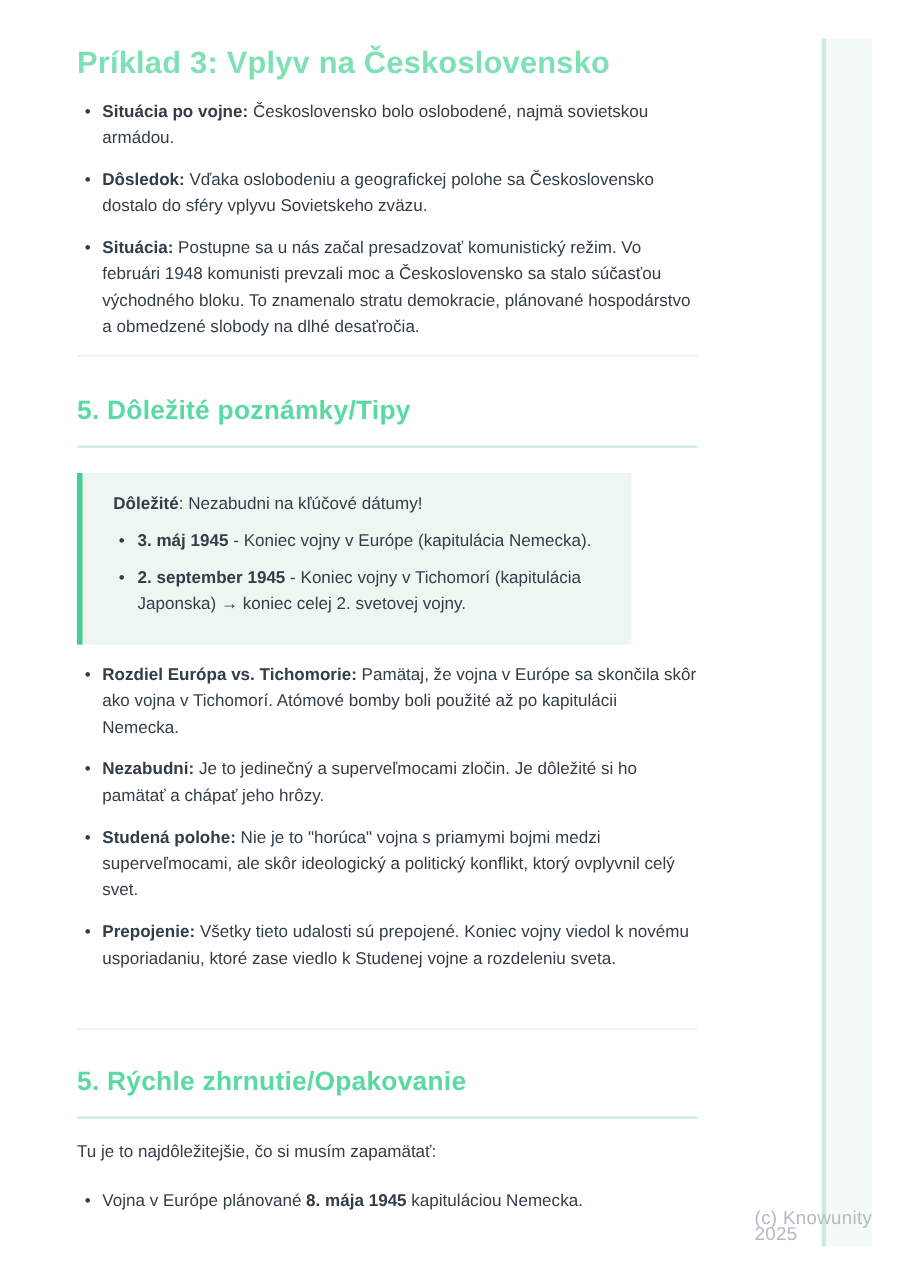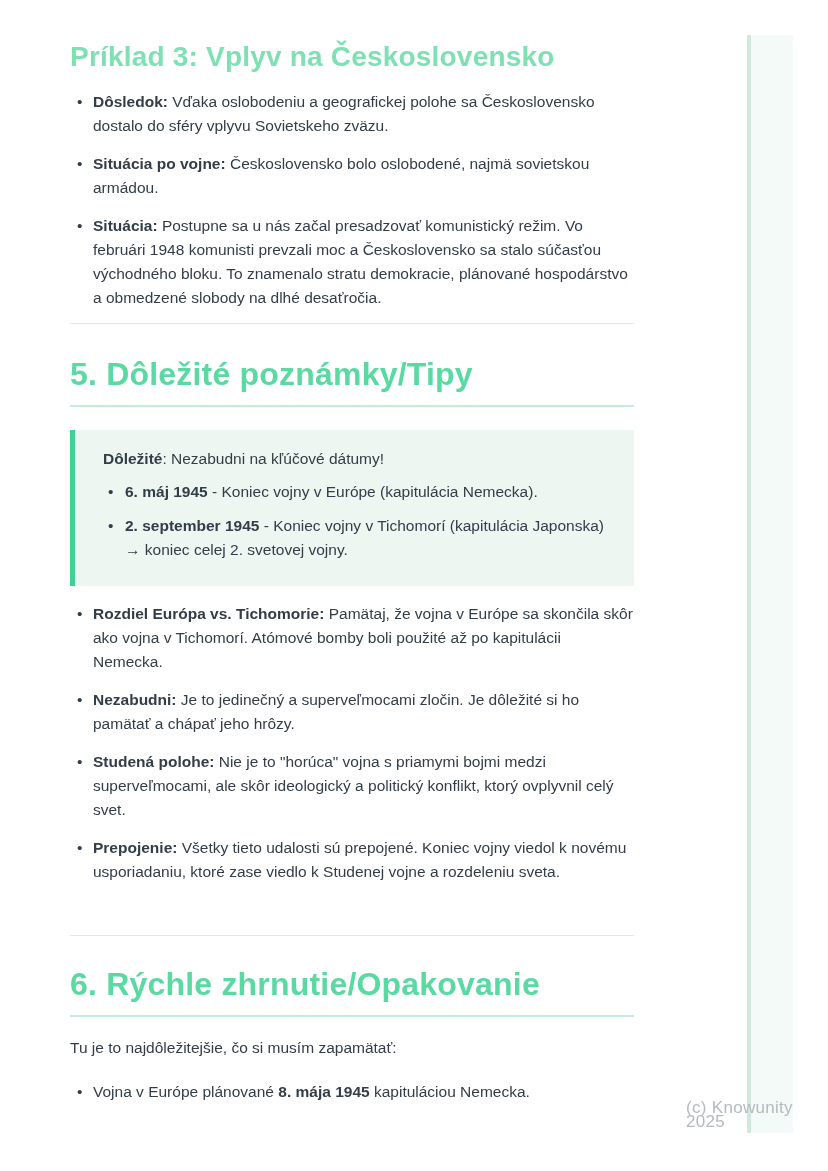--- a/index.html
+++ b/index.html
@@ -24,21 +24,21 @@
   h3.mint {
     margin: 0;
     font-size: 28px;
     line-height: 26px;
     font-weight: 700;
     color: #7fe0b4;
     letter-spacing: 0.2px;
   }
   h2.mint {
     margin: 0;
-    font-size: 32px;
+    font-size: 24px;
     line-height: 36px;
     font-weight: 700;
     color: #5bd9a2;
     letter-spacing: 0.2px;
     padding-bottom: 13px;
     border-bottom: 2px solid #c5ebd9;
   }
   .divider {
     border: none;
     border-top: 1px solid #e5e7e7;
@@ -59,21 +59,21 @@
     position: absolute;
     left: 7px; top: 0;
     color: #333d47;
   }
   .b { font-weight: 700; }
 
   .callout {
     background: #eef6f2;
     border-left: 5px solid #40d095;
     padding: 17px 24px 14px 28px;
-    width: 564px;
+    width: 504px;
   }
   .callout p { margin: 0 0 9px 0; }
   .callout ul.bullets > li { padding-left: 22px; margin-bottom: 10px; }
   .callout ul.bullets > li::before { left: 5px; }
 
   .intro-p { margin: 0; }
 
   .footer {
     position: absolute;
     left: 686px; top: 1101px;
@@ -96,48 +96,48 @@
   }
 </style>
 </head>
 <body>
 
 <div class="content">
 
   <div class="abs" style="top:44px;">
     <h3 class="mint">Príklad 3: Vplyv na Československo</h3>
     <ul class="bullets" style="margin-top:20px;">
+      <li><span class="b">Situácia po vojne:</span><span> Československo bolo oslobodené, najmä sovietskou armádou.</span></li>
       <li><span class="b">Dôsledok:</span><span> Vďaka oslobodeniu a geografickej polohe sa Československo dostalo do sféry vplyvu Sovietskeho zväzu.</span></li>
-      <li><span class="b">Situácia po vojne:</span><span> Československo bolo oslobodené, najmä sovietskou armádou.</span></li>
       <li><span class="b">Situácia:</span><span> Postupne sa u nás začal presadzovať komunistický režim. Vo februári 1948 komunisti prevzali moc a Československo sa stalo súčasťou východného bloku. To znamenalo stratu demokracie, plánované hospodárstvo a obmedzené slobody na dlhé desaťročia.</span></li>
     </ul>
   </div>
 
   <hr class="divider abs" style="top:323px;">
 
   <h2 class="mint abs" style="top:356px;">5. Dôležité poznámky/Tipy</h2>
 
   <div class="callout abs" style="top:430px;">
     <p><span class="b">Dôležité</span><span>: Nezabudni na kľúčové dátumy!</span></p>
     <ul class="bullets">
-      <li><span class="b">6. máj 1945</span><span> - Koniec vojny v Európe (kapitulácia Nemecka).</span></li>
+      <li><span class="b">3. máj 1945</span><span> - Koniec vojny v Európe (kapitulácia Nemecka).</span></li>
       <li><span class="b">2. september 1945</span><span> - Koniec vojny v Tichomorí (kapitulácia Japonska) → koniec celej 2. svetovej vojny.</span></li>
     </ul>
   </div>
 
   <ul class="bullets abs" style="top:602px;">
     <li><span class="b">Rozdiel Európa vs. Tichomorie:</span><span> Pamätaj, že vojna v Európe sa skončila skôr ako vojna v Tichomorí. Atómové bomby boli použité až po kapitulácii Nemecka.</span></li>
     <li><span class="b">Nezabudni:</span><span> Je to jedinečný a superveľmocami zločin. Je dôležité si ho pamätať a chápať jeho hrôzy.</span></li>
     <li><span class="b">Studená polohe:</span><span> Nie je to "horúca" vojna s priamymi bojmi medzi superveľmocami, ale skôr ideologický a politický konflikt, ktorý ovplyvnil celý svet.</span></li>
     <li><span class="b">Prepojenie:</span><span> Všetky tieto udalosti sú prepojené. Koniec vojny viedol k novému usporiadaniu, ktoré zase viedlo k Studenej vojne a rozdeleniu sveta.</span></li>
   </ul>
 
   <hr class="divider abs" style="top:935px;">
 
-  <h2 class="mint abs" style="top:966px;">6. Rýchle zhrnutie/Opakovanie</h2>
+  <h2 class="mint abs" style="top:966px;">5. Rýchle zhrnutie/Opakovanie</h2>
 
   <p class="intro-p abs" style="top:1036px;">Tu je to najdôležitejšie, čo si musím zapamätať:</p>
 
   <ul class="bullets abs" style="top:1080px;">
     <li><span>Vojna v Európe plánované </span><span class="b">8. mája 1945</span><span> kapituláciou Nemecka.</span></li>
   </ul>
 
 </div>
 
 <div class="edge-panel"></div>

